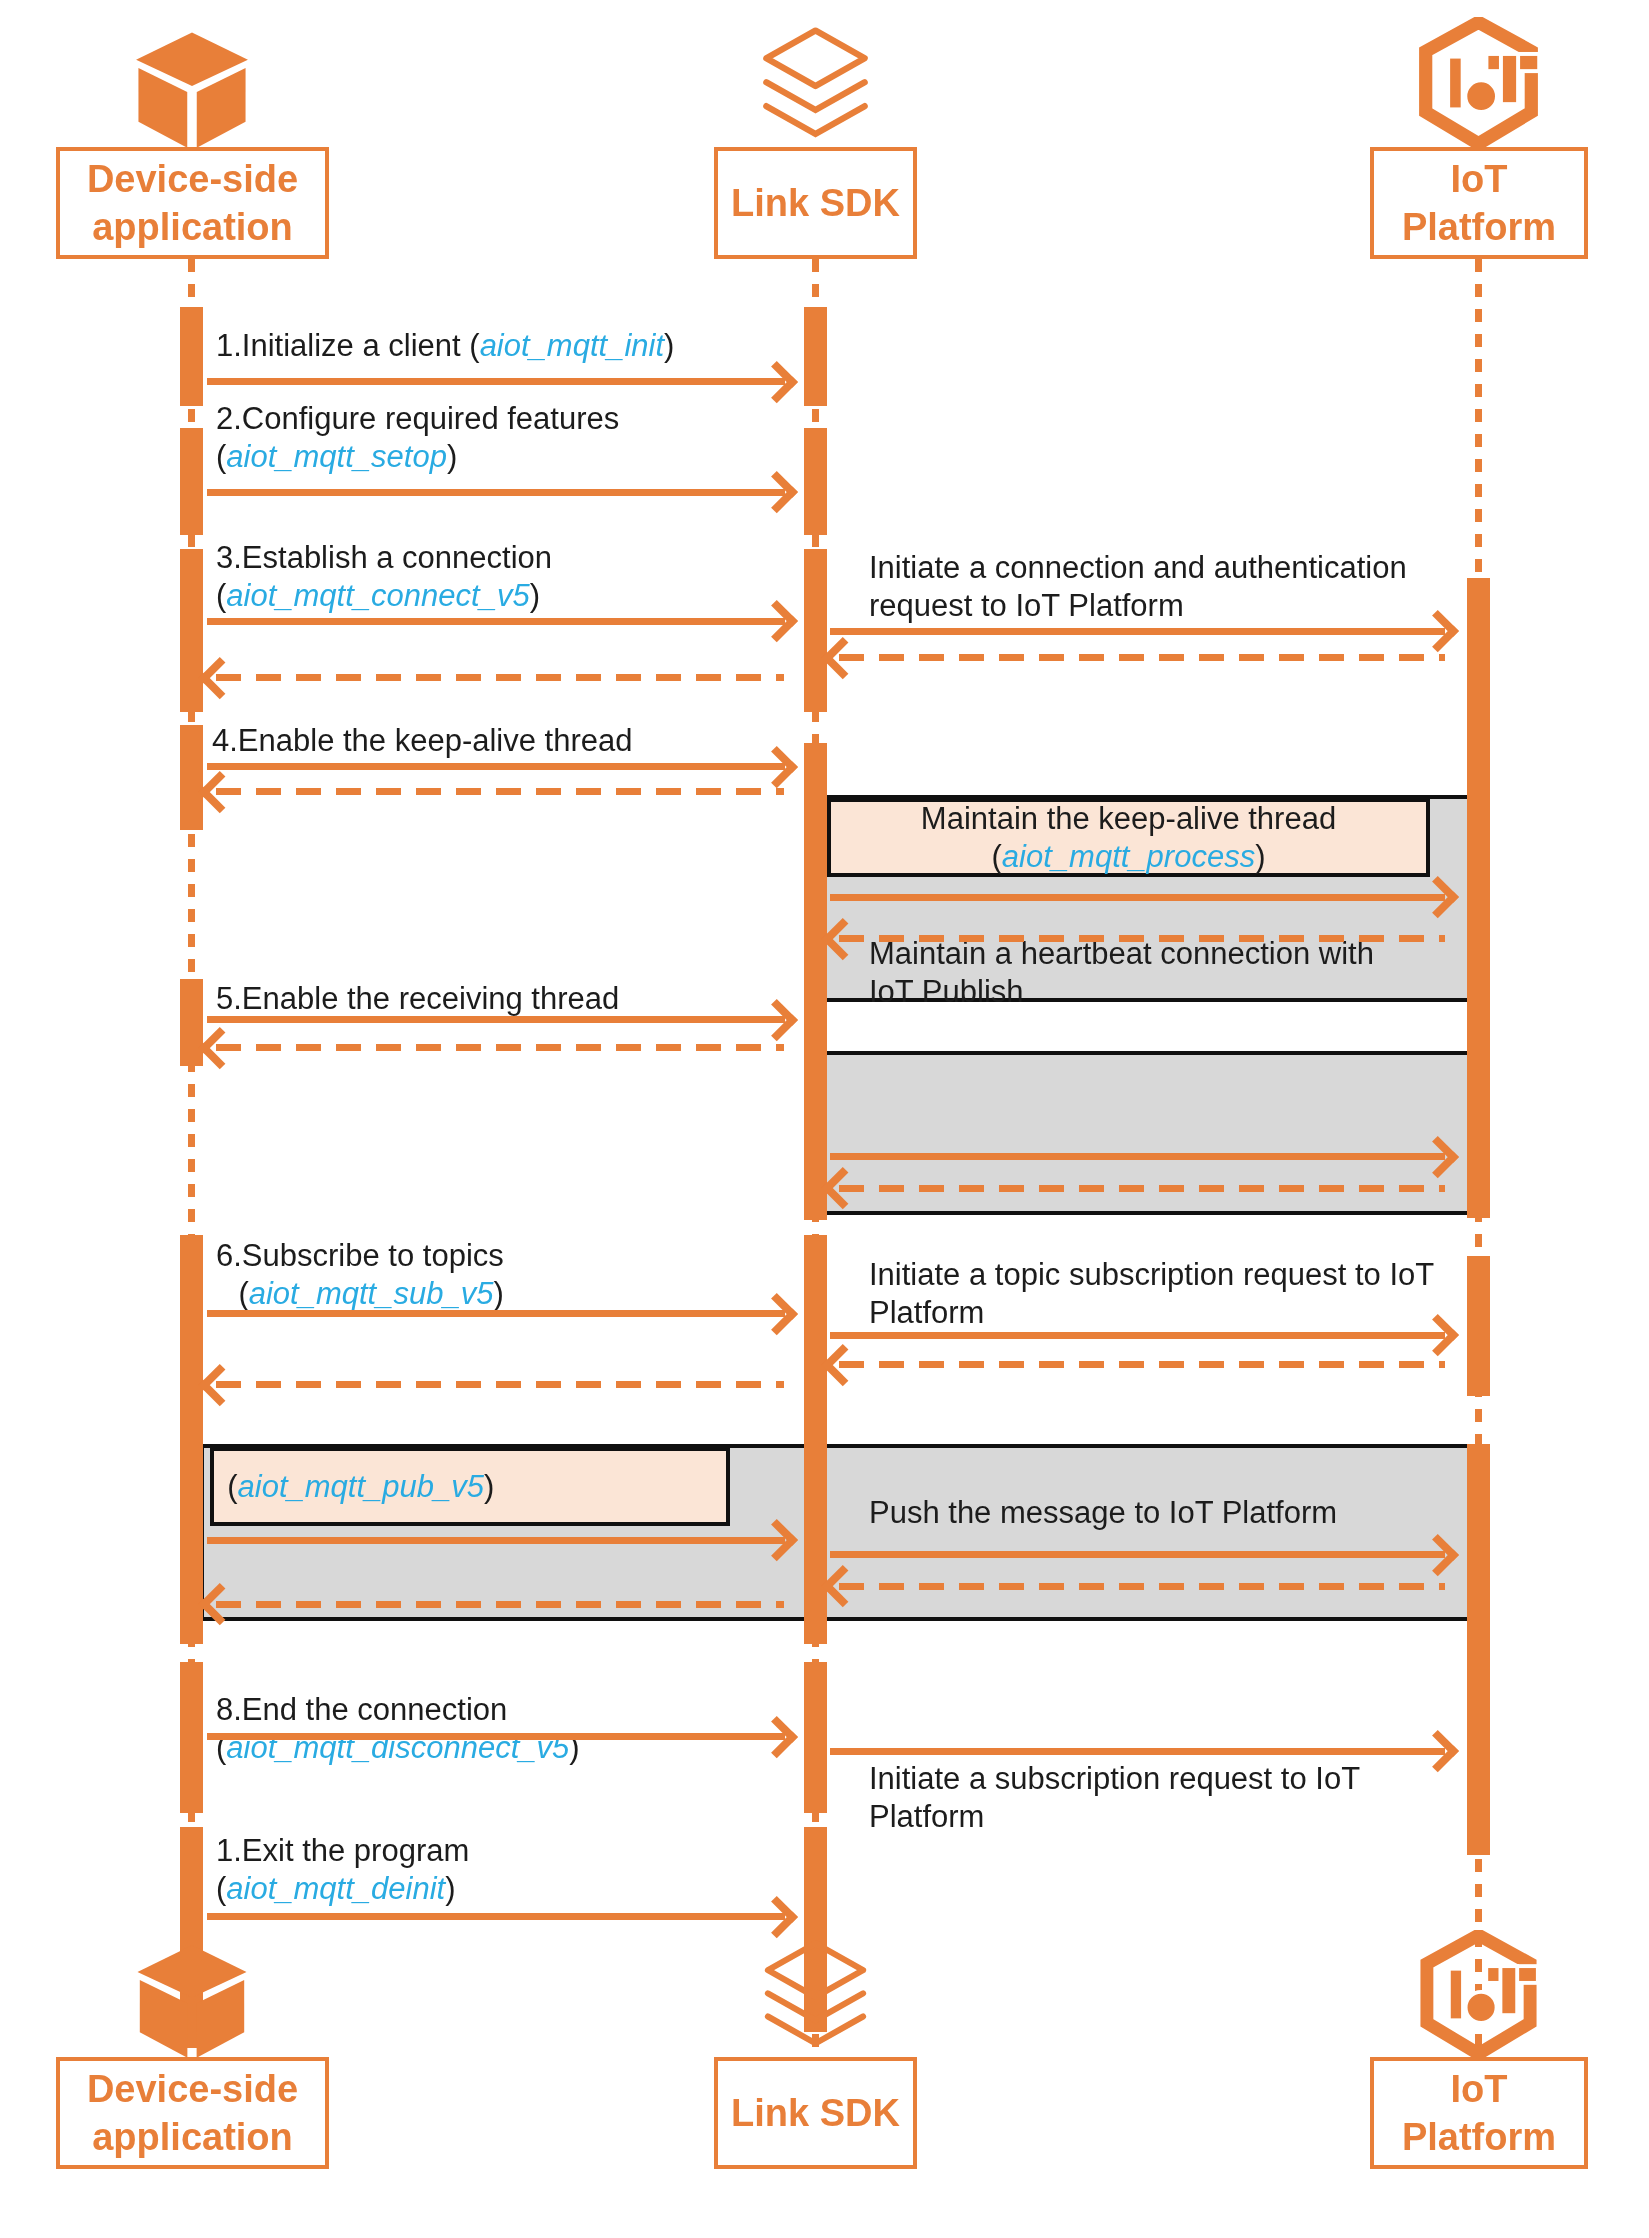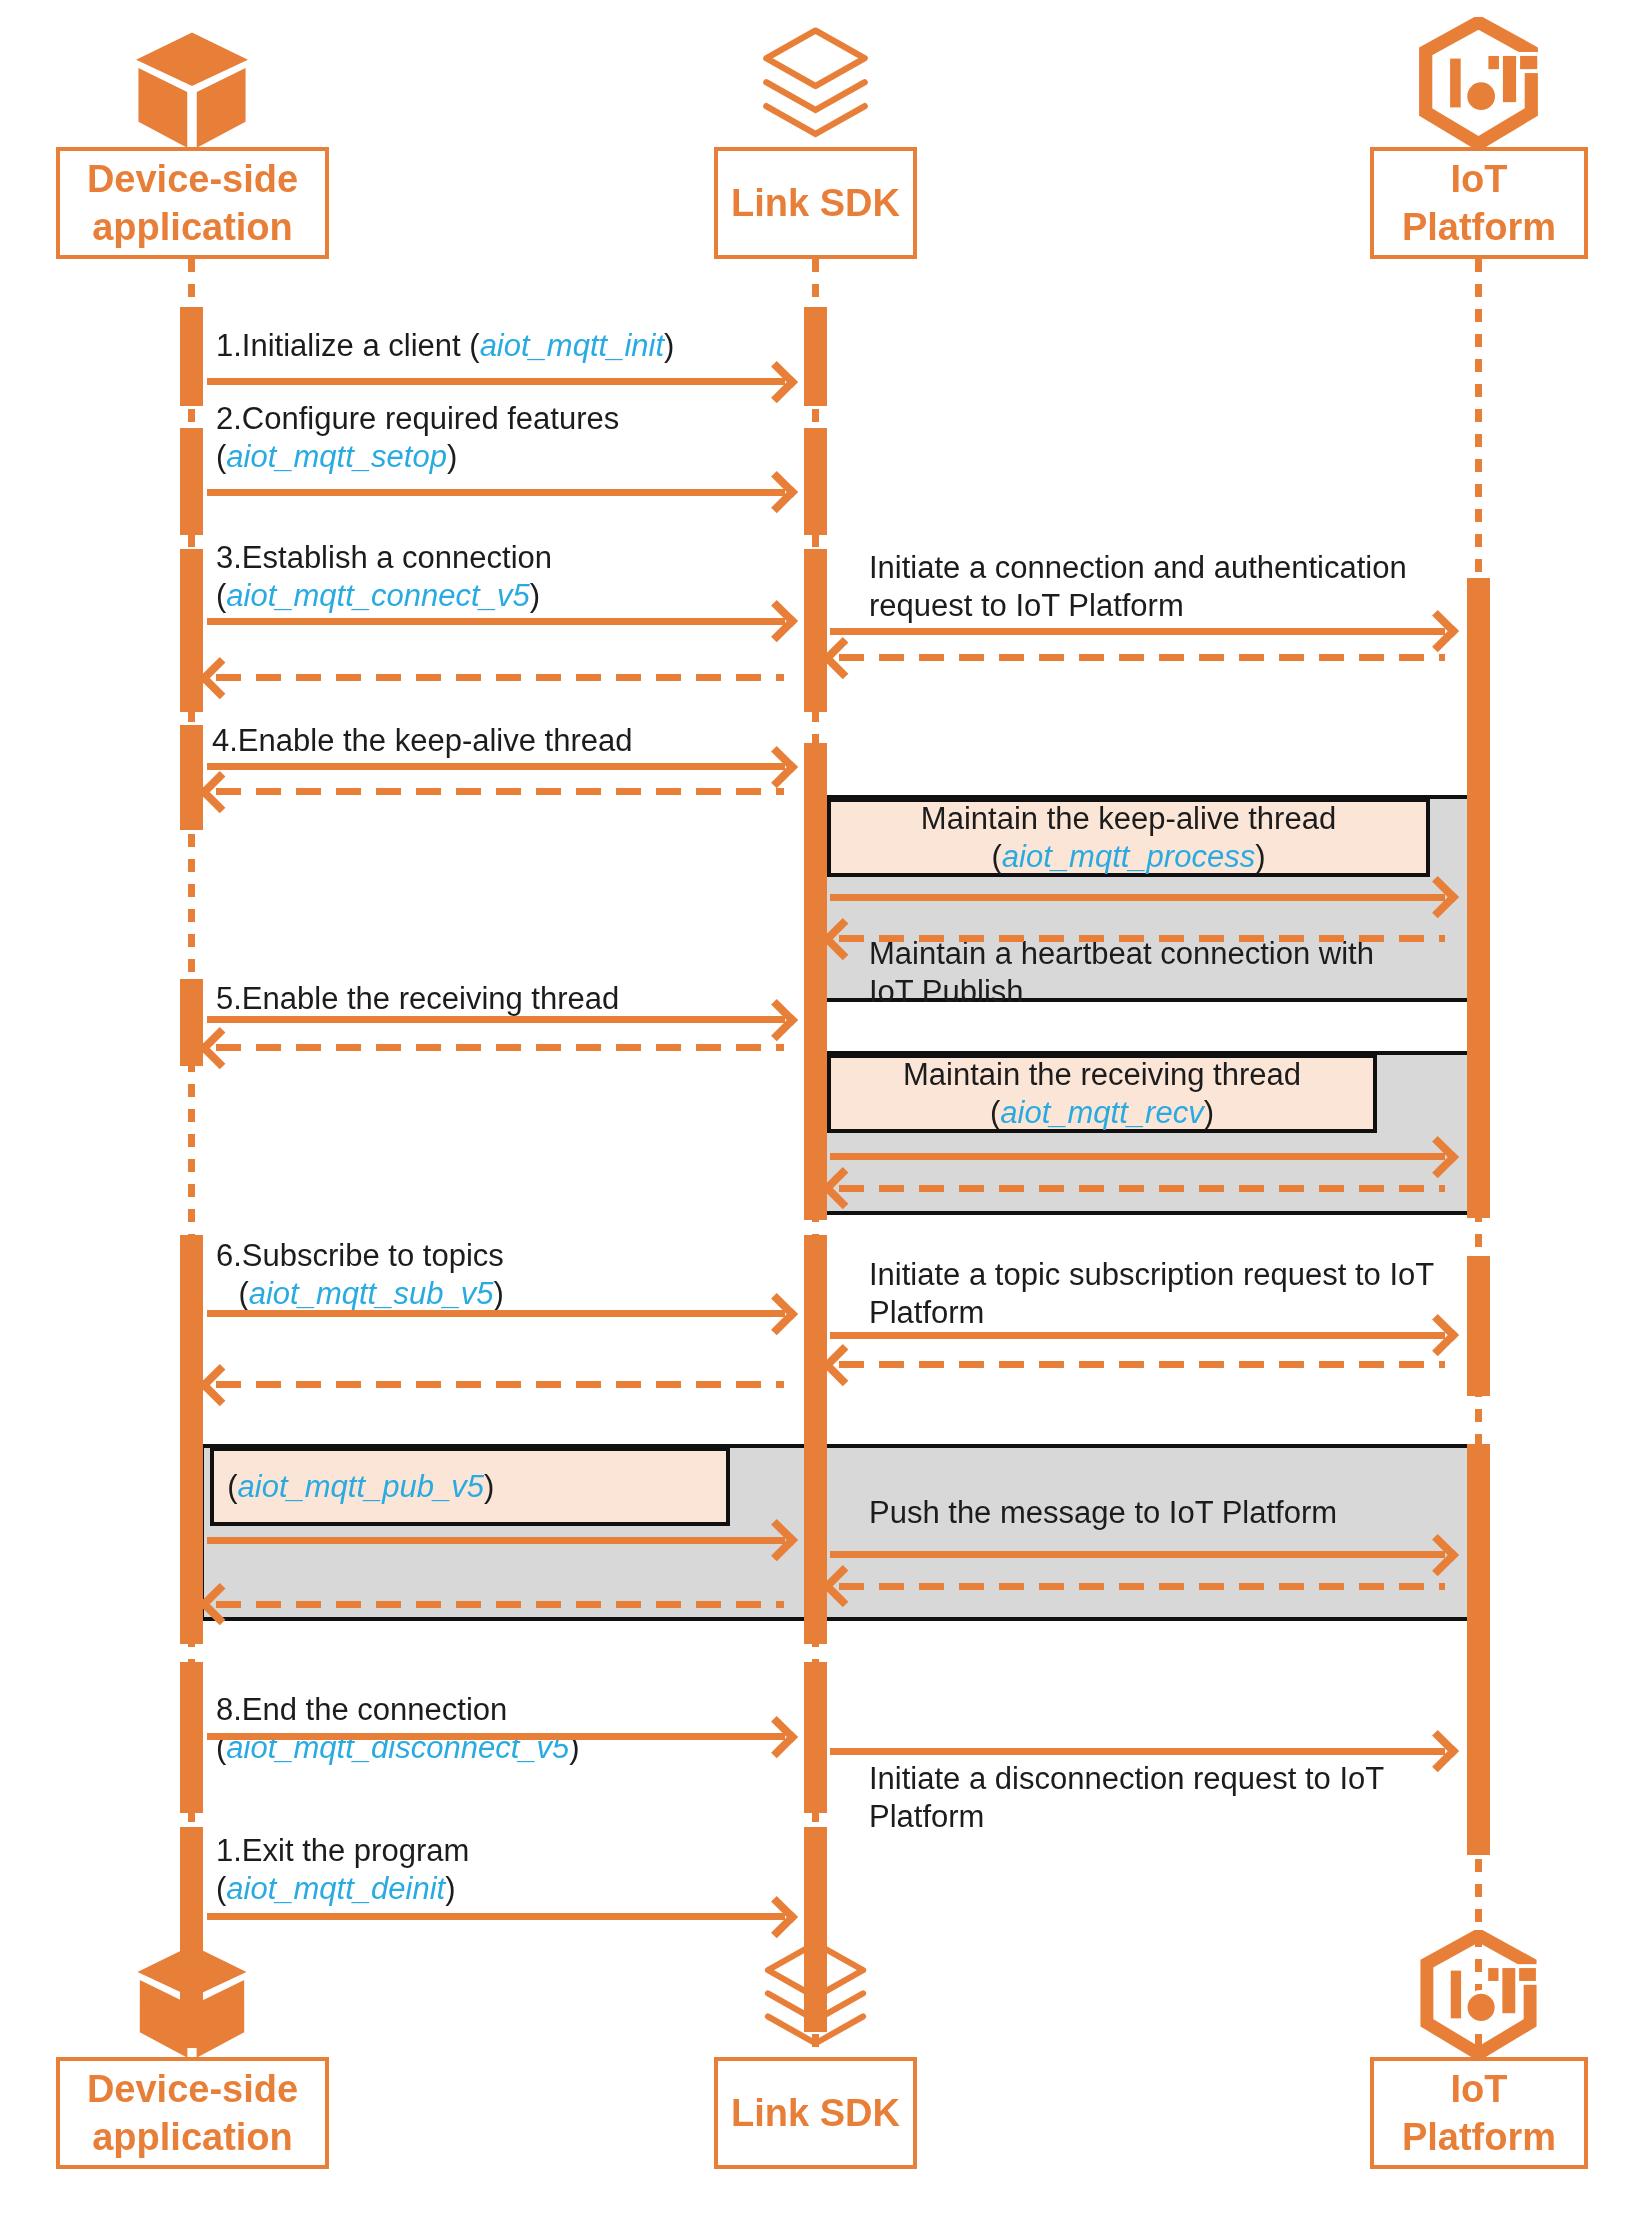--- a/index.html
+++ b/index.html
@@ -103,24 +103,20 @@
   <div class="abs act" style="left:804px;top:1827px;height:205px;"></div>
 
   <div class="abs act" style="left:1467px;top:578px;height:640px;"></div>
   <div class="abs act" style="left:1467px;top:1256px;height:140px;"></div>
   <div class="abs act" style="left:1467px;top:1444px;height:411px;"></div>
 
   <div class="abs peach-box" style="left:827px;top:798px;width:603px;height:79px;">
     <div>Maintain the keep-alive thread</div>
     <div><span>(</span><span class="code">aiot_mqtt_process</span><span>)</span></div>
   </div>
-  <div class="abs peach-box" style="left:827px;top:1054px;width:550px;height:79px;">
-    <div>Maintain the receiving thread</div>
-    <div><span>(</span><span class="code">aiot_mqtt_recv</span><span>)</span></div>
-  </div>
   <div class="abs peach-box left" style="left:210px;top:1447px;width:520px;height:79px;">
     <div><span>(</span><span class="code">aiot_mqtt_pub_v5</span><span>)</span></div>
   </div>
 
   <div class="abs msg" style="left:216px;top:327px;">
     <span>1.Initialize a client (</span><span class="code">aiot_mqtt_init</span><span>)</span>
   </div>
   <div class="abs msg" style="left:216px;top:400px;">
     <div>2.Configure required features</div>
     <div><span>(</span><span class="code">aiot_mqtt_setop</span><span>)</span></div>
@@ -151,21 +147,21 @@
   <div class="abs msg" style="left:869px;top:935px;">
     <div>Maintain a heartbeat connection with</div>
     <div>IoT Publish</div>
   </div>
   <div class="abs msg" style="left:869px;top:1256px;">
     <div>Initiate a topic subscription request to IoT</div>
     <div>Platform</div>
   </div>
   <div class="abs msg" style="left:869px;top:1494px;">Push the message to IoT Platform</div>
   <div class="abs msg" style="left:869px;top:1760px;">
-    <div>Initiate a disconnection request to IoT</div>
+    <div>Initiate a subscription request to IoT</div>
     <div>Platform</div>
   </div>
 
   <div class="abs shaft-solid" style="left:207px;top:378px;width:578px;"></div>
   <div class="abs hr" style="left:762px;top:367px;"></div>
   <div class="abs shaft-solid" style="left:207px;top:489px;width:578px;"></div>
   <div class="abs hr" style="left:762px;top:477px;"></div>
   <div class="abs shaft-solid" style="left:207px;top:618px;width:578px;"></div>
   <div class="abs hr" style="left:762px;top:606px;"></div>
   <div class="abs shaft-solid" style="left:207px;top:763px;width:578px;"></div>

